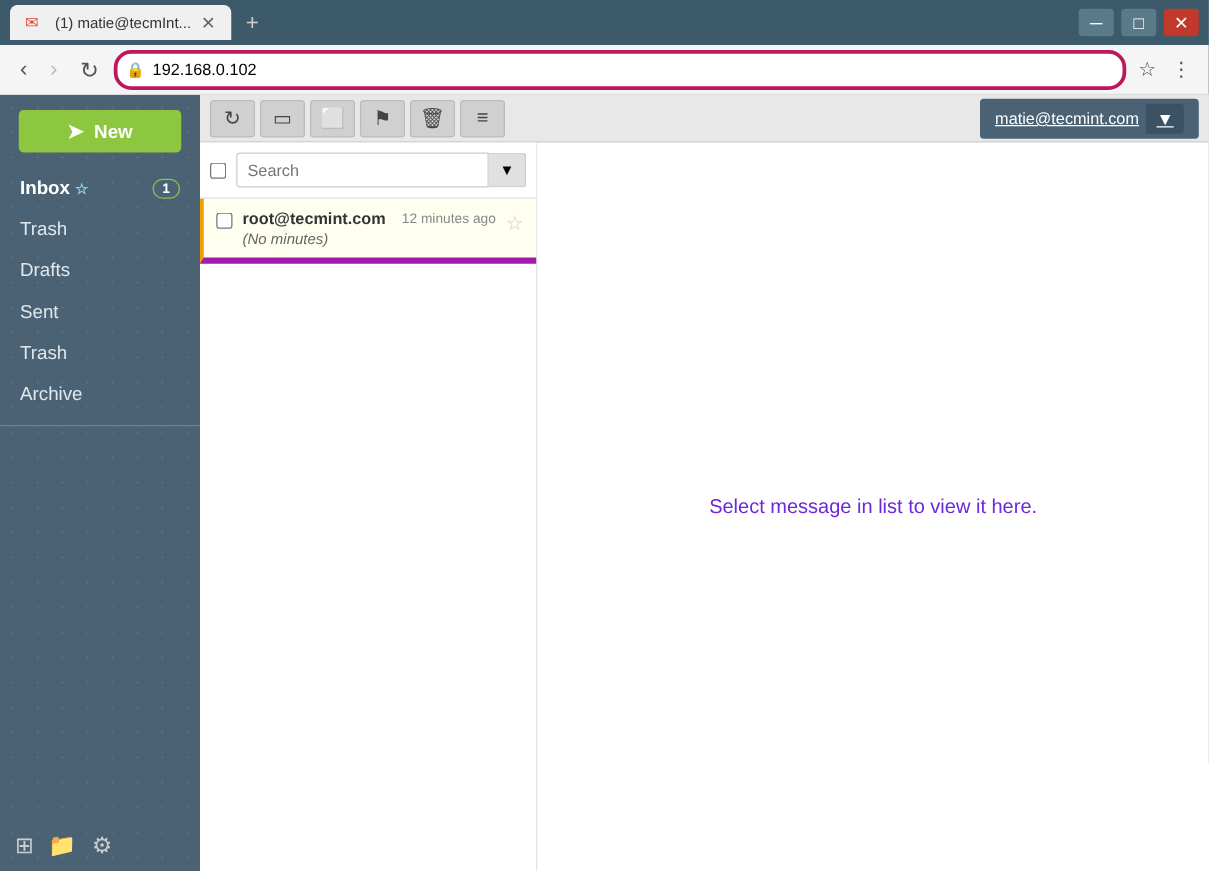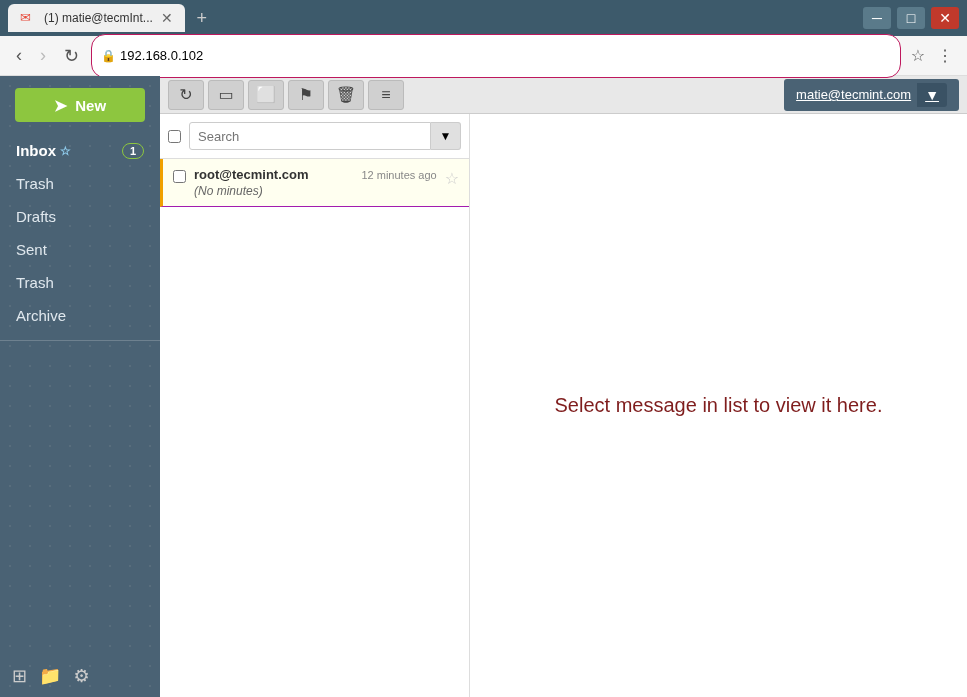--- a/index.html
+++ b/index.html
@@ -53,22 +53,22 @@
     .nav-btn:disabled { color: #bbb; cursor: default; }
     .address-bar-wrap {
       flex: 1;
       position: relative;
       display: flex;
       align-items: center;
     }
     .address-lock { position: absolute; left: 10px; color: #666; font-size: 12px; }
     .address-input {
       width: 100%;
-      height: 44px;
-      border: 1px solid #be185d;
+      height: 32px;
+      border: 3px solid #be185d;
       border-radius: 14px;
       padding: 0 36px 0 28px;
       font-size: 13px;
       outline: none;
     }
     .browser-menu-icons { display: flex; gap: 4px; }
     .browser-icon-btn {
       background: none;
       border: none;
       font-size: 16px;
@@ -218,21 +218,21 @@
     }
 
     
     .email-area {
       display: flex;
       flex: 1;
       overflow: hidden;
     }
 
     .email-list-panel {
-      width: 310px;
+      width: 270px;
       border-right: 1px solid #ddd;
       display: flex;
       flex-direction: column;
       background: white;
     }
 
     
     .search-bar {
       display: flex;
       align-items: center;
@@ -262,42 +262,42 @@
       align-items: center;
       justify-content: center;
       font-size: 12px;
     }
 
     
     .email-item {
       display: flex;
       align-items: flex-start;
       padding: 8px 10px;
-      border-bottom: 1px solid #a21caf;
+      border-bottom: 5px solid #a21caf;
       cursor: pointer;
       background: #fffff0;
       border-left: 3px solid #f0a000;
     }
     .email-checkbox { margin-right: 8px; margin-top: 3px; }
     .email-content { flex: 1; }
     .email-header { display: flex; justify-content: space-between; align-items: center; }
     .email-sender { font-size: 13px; font-weight: bold; color: #333; }
     .email-time { font-size: 11px; color: #888; }
     .email-subject { font-size: 12px; color: #666; font-style: italic; margin-top: 2px; }
     .email-star { color: #ccc; font-size: 16px; margin-left: 8px; margin-top: 2px; }
 
     
     .message-preview {
       flex: 1;
       display: flex;
       align-items: center;
       justify-content: center;
       background: white;
-      color: #7f1d1d;
-      font-size: 20px;
+      color: #6d28d9;
+      font-size: 16px;
     }
   </style>
 </head>
 <body>
 
 <div class="browser-frame">
 
   <div class="browser-titlebar">
     <div class="browser-tab">
       <span class="tab-icon">✉</span>

